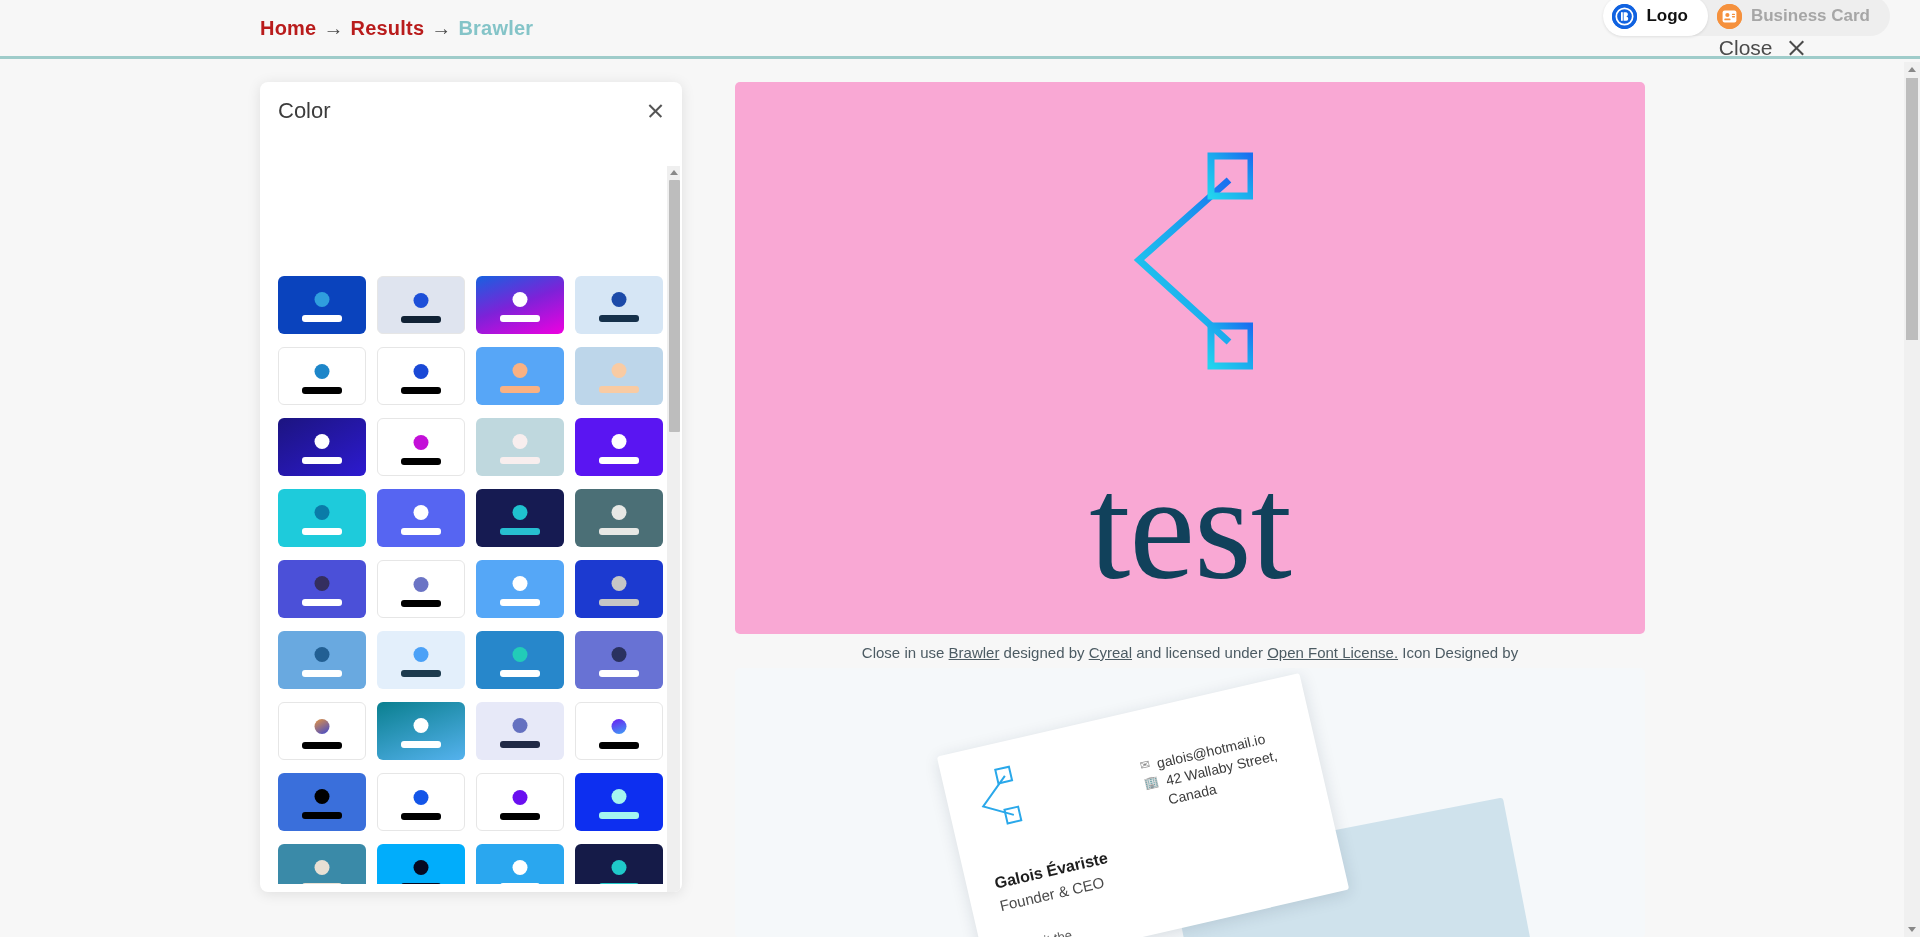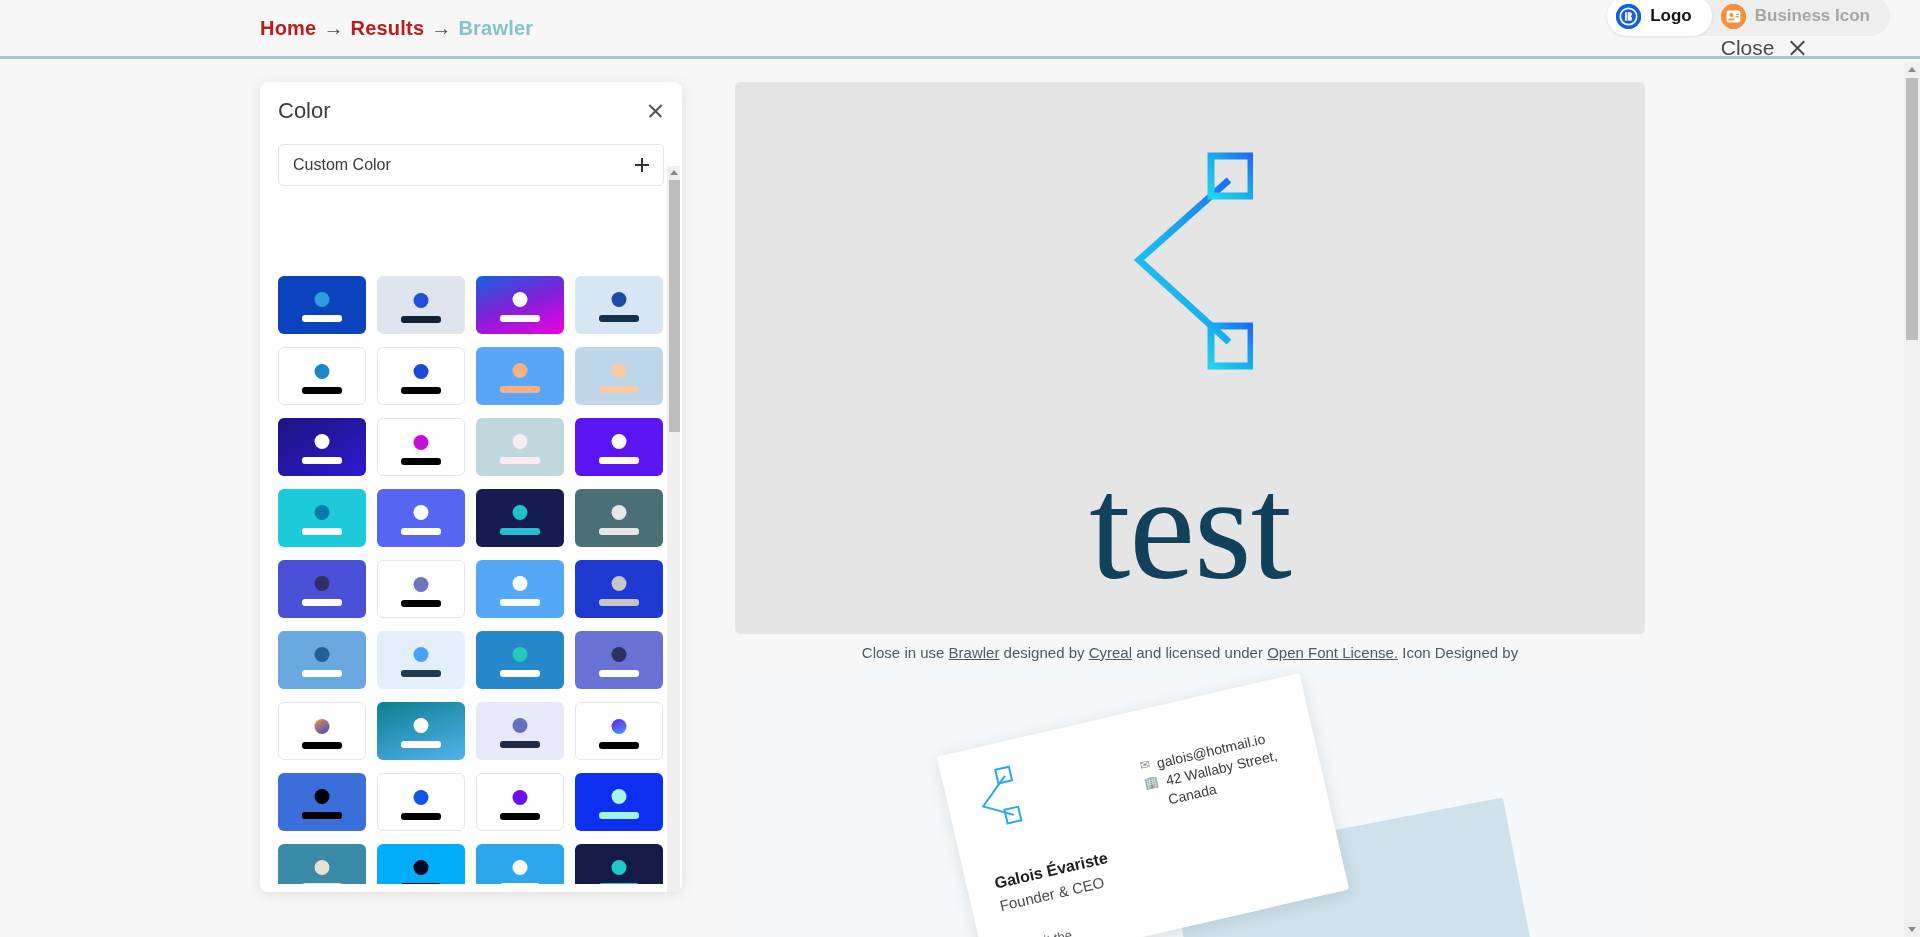--- a/index.html
+++ b/index.html
@@ -157,21 +157,21 @@
   .panel-scroll .arw.up { top:4px; border-bottom:5px solid #888; }
 
   
   .canvas {
     position: absolute; left: 735px; top: 82px;
     width: 910px; height: 855px;
     overflow: hidden;
   }
   .logo-card {
     position: relative; width: 910px; height: 552px;
-    background: #e5e5e5; border-radius: 5px;
+    background: #f9a8d4; border-radius: 5px;
   }
   .logo-mark {
     position: absolute; left: 50%; top: 64px; transform: translateX(-50%);
     width: 126px; height: 230px;
   }
   .brandname {
     position: absolute; left: 0; right: 0; top: 372px;
     text-align: center;
     font-family: "Liberation Serif", serif;
     font-size: 148px; line-height: 1;
@@ -251,42 +251,38 @@
         <span class="tab-ico ico-card">
           <svg width="25" height="25" viewBox="0 0 25 25">
             <circle cx="12.5" cy="12.5" r="12.5" fill="#f5913d"></circle>
             <rect x="5.6" y="6.4" width="13.8" height="12.2" rx="2" fill="#ffffff"></rect>
             <circle cx="10.4" cy="11" r="2.1" fill="#f5913d"></circle>
             <rect x="7.3" y="14.4" width="6.2" height="1.9" rx=".9" fill="#f5913d"></rect>
             <rect x="14.9" y="9.7" width="3.1" height="1.3" rx=".6" fill="#f5913d"></rect>
             <rect x="14.9" y="12.1" width="3.1" height="1.3" rx=".6" fill="#f5913d"></rect>
           </svg>
         </span>
-        <span>Business Icon</span>
+        <span>Business Card</span>
       </button>
     </div>
 
     <button class="closebtn">
       <span>Close</span>
       <span class="xglyph"></span>
     </button>
   </div>
 </div>
 
 <div class="panel">
   <div class="panel-head">
     <div class="panel-title">Color</div>
     <button class="panel-close"></button>
   </div>
 
   <div class="panel-body">
-    <div class="field">
-      <span class="field-label">Custom Color</span>
-      <span class="plus"></span>
-    </div>
 
 
     <div class="grid-wrap">
       <div class="grid" id="swatch-grid">
           <div class="sw" style="background: rgb(10, 67, 189);">
             <span class="dot" style="background: rgb(47, 158, 222);"></span>
             <span class="bar" style="background: rgb(255, 255, 255);"></span>
           </div>
           <div class="sw bordered" style="background: rgb(223, 228, 239);">
             <span class="dot" style="background: rgb(29, 79, 216);"></span>

